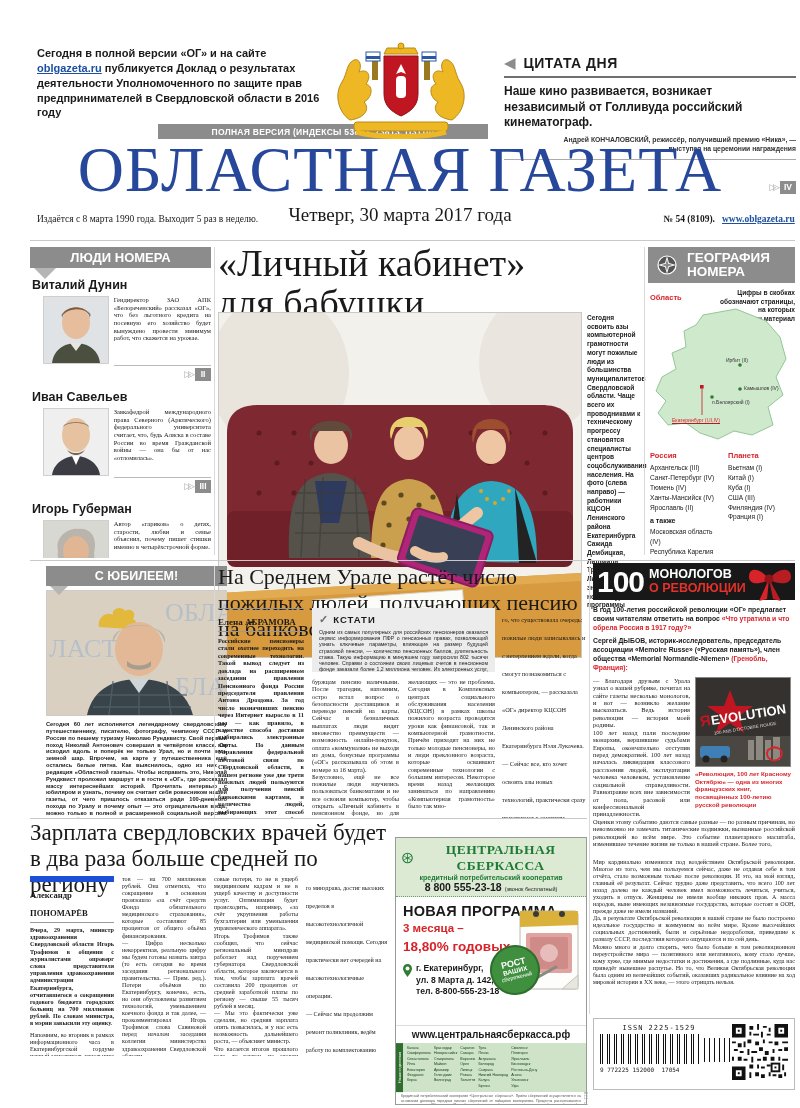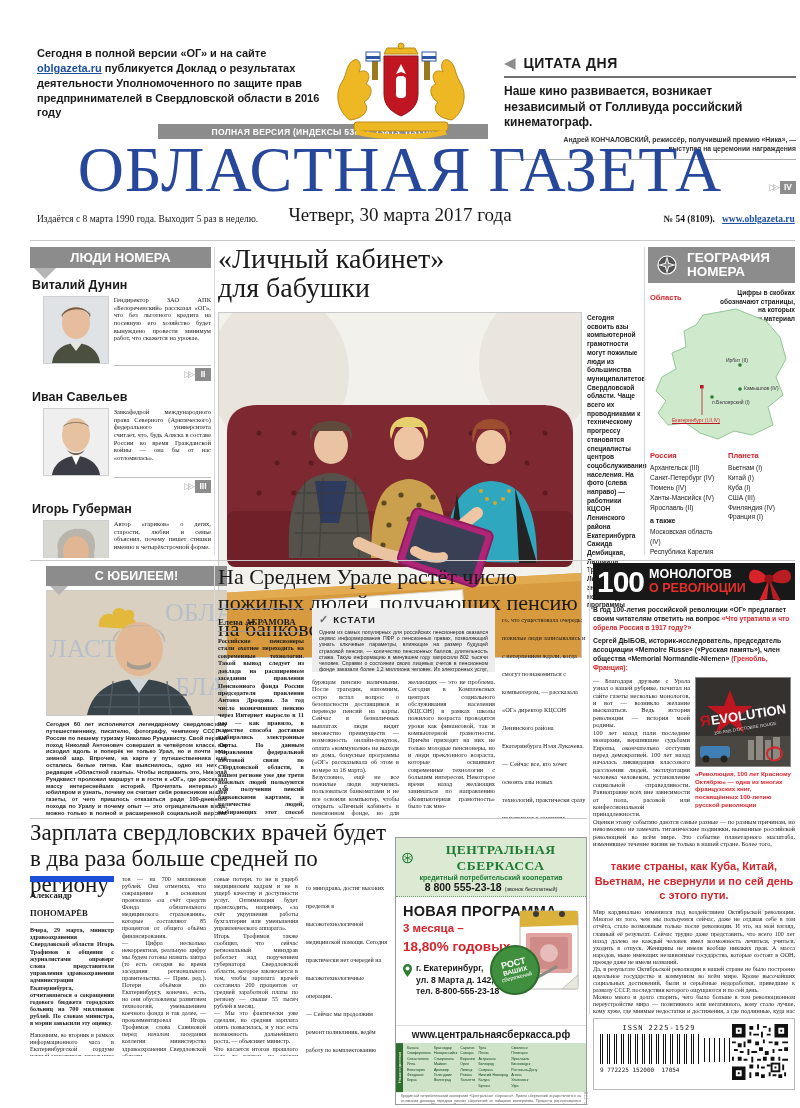--- a/index.html
+++ b/index.html
@@ -162,21 +162,21 @@
           <path d="M26 48 L32 58 L38 48 Z" fill="#8a4a42"></path>
         </svg>
         <div class="pbio">
           <div class="pbiotext">Автор «гариков» о детях, старости, любви и семье объяснил, почему пишет стишки именно в четырёхстрочной форме.</div>
 
         </div>
       </div>
     </div>
   </div>
 
-  <div class="abs serif pre" style="left:218px;top:244px;width:372px;font-size:28px;line-height:1.05;">«Личный кабинет»
+  <div class="abs serif pre" style="left:218px;top:244px;width:372px;font-size:38px;line-height:1.05;">«Личный кабинет»
 для бабушки</div>
 
   <svg class="abs" style="left:218px;top:312px;border:1px solid #c9c9c9;" width="362" height="344" viewBox="0 0 362 344">
     <rect width="362" height="344" fill="#f3f1ec"></rect>
     <ellipse cx="60" cy="60" rx="70" ry="80" fill="#e9e5dd"></ellipse>
     <ellipse cx="320" cy="50" rx="60" ry="70" fill="#eae6df"></ellipse>
     <path d="M8 120 C8 100 20 92 40 92 L322 92 C342 92 354 100 354 120 L354 215 L8 215 Z" fill="#7e2832"></path>
     <rect x="8" y="198" width="346" height="56" rx="8" fill="#6f2029"></rect>
     <g fill="#5d1b22">
       <circle cx="40" cy="120" r="2.5"></circle>
@@ -409,21 +409,20 @@
           <path d="M72 72 C80 66 90 72 84 80 C78 86 68 80 72 72 Z" fill="none" stroke="#d8232a" stroke-width="2"></path>
         </svg>
 
         <div class="b red" style="font-size:6.2px;line-height:1.25;margin-top:3px;">«Революция, 100 лет Красному Октябрю» — одна из многих французских книг, посвящённых 100-летию русской революции</div>
       </div>
       <div class="colserif pre" style="font-size:6.4px;">— Благодаря друзьям с Урала узнал о вашей рубрике, почитал на сайте газеты несколько монологов, и вот — возникло желание высказаться. Ведь история революции — история моей родины.
 100 лет назад пали последние монархии, вершившие судьбами Европы, окончательно отступив перед демократией. 100 лет назад началась ликвидация классового расслоения людей, эксплуатации человека человеком, установление социальной справедливости. Равноправие всех вне зависимости от пола, расовой или конфессиональной принадлежности.
 Оценки этому событию даются самые разные — по разным причинам, но невозможно не замечать титанические подвижки, вызванные российской революцией во всём мире. Это событие планетарного масштаба, изменившее течение жизни не только в нашей стране. Более того,</div>
     </div>
 
-    <div class="pull" style="margin-top:6px;">такие страны, как Куба, Китай, Вьетнам, не свернули и по сей день с этого пути.</div>
 
     <div class="colserif pre" style="margin-top:6px;font-size:6.1px;height:128px;overflow:hidden;">Мир кардинально изменился под воздействием Октябрьской революции. Многое из того, чем мы пользуемся сейчас, даже не отдавая себе в том отчёта, стало возможным только после революции. И это, на мой взгляд, главный её результат. Сейчас трудно даже представить, что всего 100 лет назад далеко не каждый человек имел возможность лечиться, учиться, уходить в отпуск. Женщины не имели вообще никаких прав. А масса народов, ныне имеющих независимые государства, которые состоят в ООН, прежде даже не имели названий.
 Да, в результате Октябрьской революции в нашей стране не было построено идеальное государство и коммунизм во всём мире. Кроме высочайших социальных достижений, были и серьёзные недоработки, приведшие к развалу СССР, последствия которого ощущаются и по сей день.
 Можно много и долго спорить, чего было больше в том революционном переустройстве мира — позитивного или негативного, кому стало лучше, кому хуже, где мнимые недостатки и достижения, а где подлинные, куда нас приведёт нынешнее распутье. Но то, что Великая Октябрьская революция была одним из величайших событий, оказавших радикальное влияние на ход мировой истории в XX веке, — этого отрицать нельзя.</div>
   </div>
 
   <div class="abs" style="left:593px;top:1018px;width:202px;height:72px;border:1px solid #bbb;box-sizing:border-box;padding:5px 6px;">
     <div style="float:left;width:118px;">
       <div class="mono ctr" style="font-size:7px;letter-spacing:1px;">ISSN 2225-1529</div>
       <div class="barcode" style="width:100px;margin:2px 0 1px;"></div>

